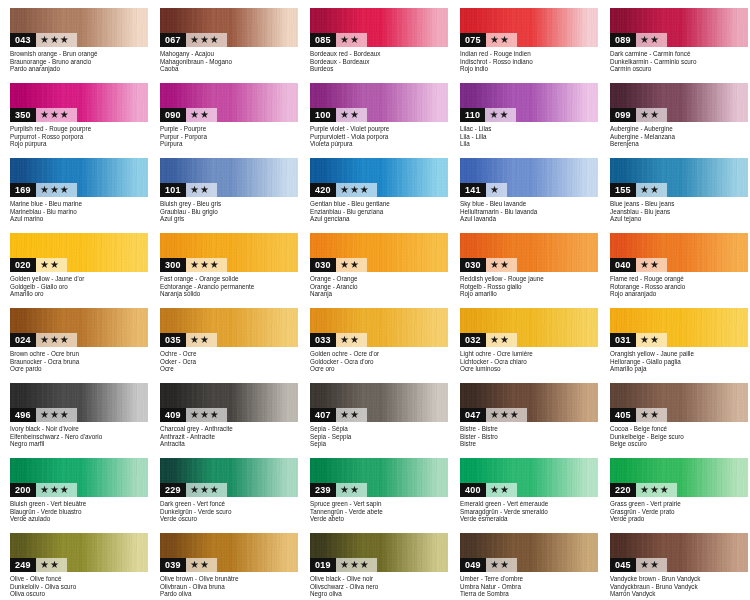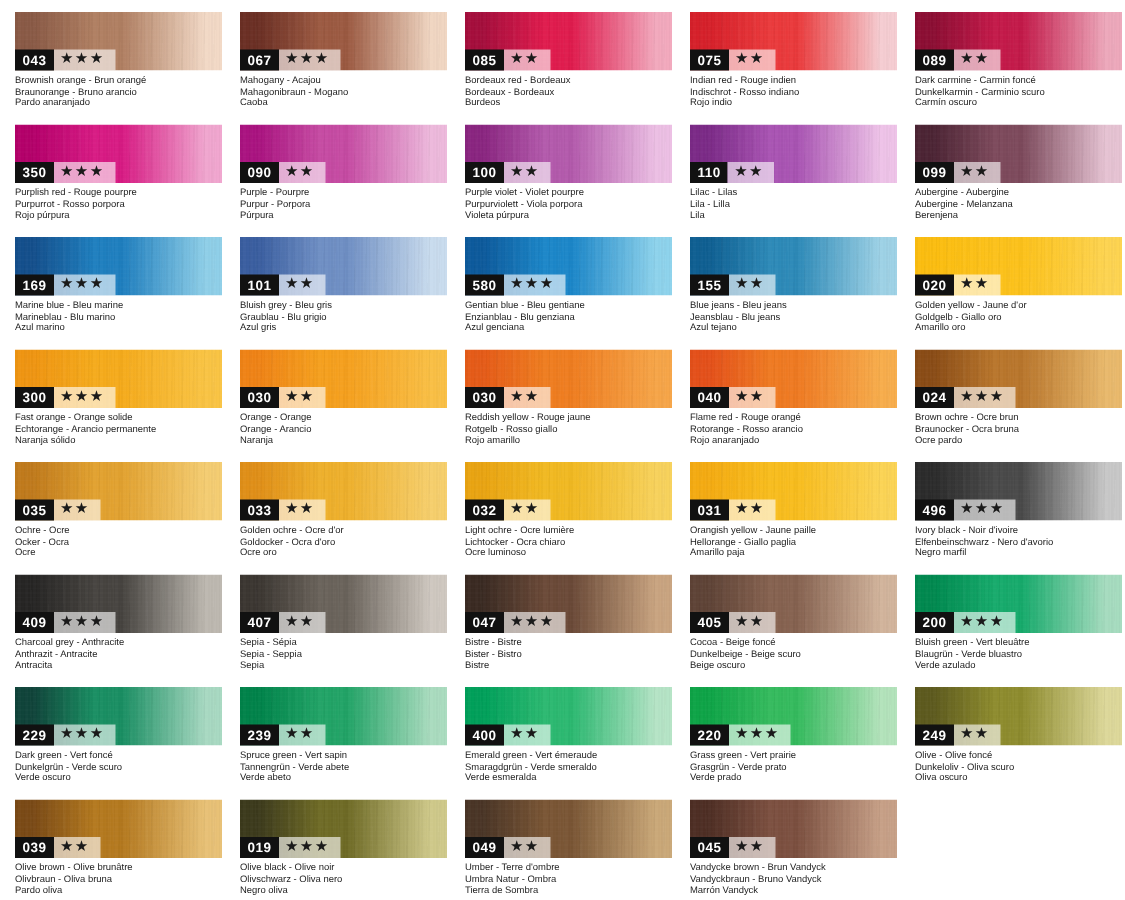--- a/index.html
+++ b/index.html
@@ -313,31 +313,47 @@
         <div>Azul gris</div>
       </div>
     </div>
     <div class="swatch-cell">
       <div class="swatch-band">
         <div class="swatch-fill" style="background: linear-gradient(90deg, rgb(13, 90, 156) 0%, rgb(13, 90, 156) 9%, rgb(28, 135, 201) 38%, rgb(28, 135, 201) 52%, rgb(142, 211, 236) 92%, rgb(142, 211, 236) 100%);"></div>
         <div class="swatch-grain"></div>
         <div class="swatch-grain2"></div>
       </div>
       <div class="badge">
-        <span class="badge-num">580</span>
+        <span class="badge-num">420</span>
         <span class="badge-stars">★★★</span>
       </div>
       <div class="names">
         <div>Gentian blue - Bleu gentiane</div>
         <div>Enzianblau - Blu genziana</div>
         <div>Azul genciana</div>
       </div>
     </div>
     <div class="swatch-cell">
       <div class="swatch-band">
+        <div class="swatch-fill" style="background: linear-gradient(90deg, rgb(60, 99, 180) 0%, rgb(60, 99, 180) 9%, rgb(110, 144, 208) 38%, rgb(110, 144, 208) 52%, rgb(198, 217, 240) 92%, rgb(198, 217, 240) 100%);"></div>
+        <div class="swatch-grain"></div>
+        <div class="swatch-grain2"></div>
+      </div>
+      <div class="badge">
+        <span class="badge-num">141</span>
+        <span class="badge-stars">★</span>
+      </div>
+      <div class="names">
+        <div>Sky blue - Bleu lavande</div>
+        <div>Hellultramarin - Blu lavanda</div>
+        <div>Azul lavanda</div>
+      </div>
+    </div>
+    <div class="swatch-cell">
+      <div class="swatch-band">
         <div class="swatch-fill" style="background: linear-gradient(90deg, rgb(15, 95, 146) 0%, rgb(15, 95, 146) 9%, rgb(45, 138, 184) 38%, rgb(45, 138, 184) 52%, rgb(158, 210, 230) 92%, rgb(158, 210, 230) 100%);"></div>
         <div class="swatch-grain"></div>
         <div class="swatch-grain2"></div>
       </div>
       <div class="badge">
         <span class="badge-num">155</span>
         <span class="badge-stars">★★</span>
       </div>
       <div class="names">
         <div>Blue jeans - Bleu jeans</div>

